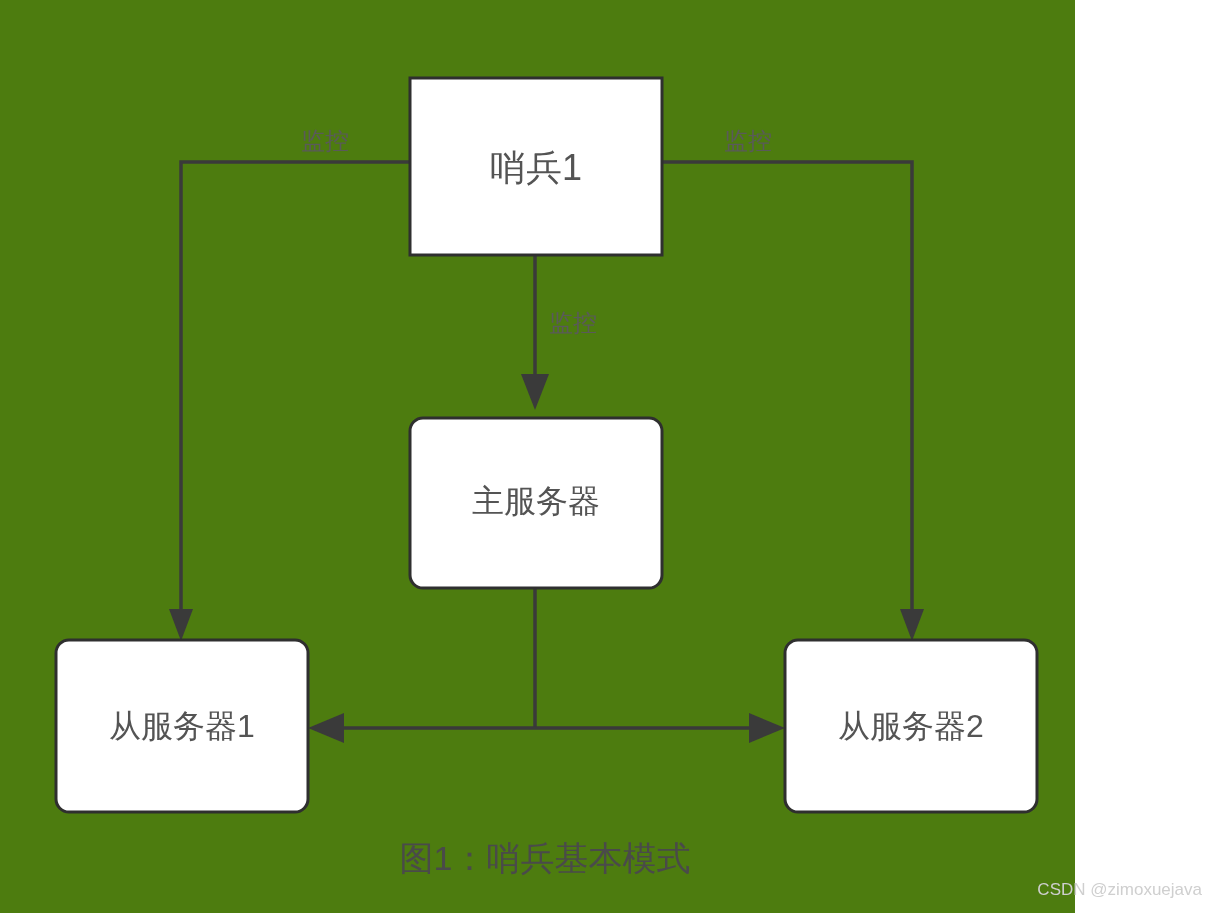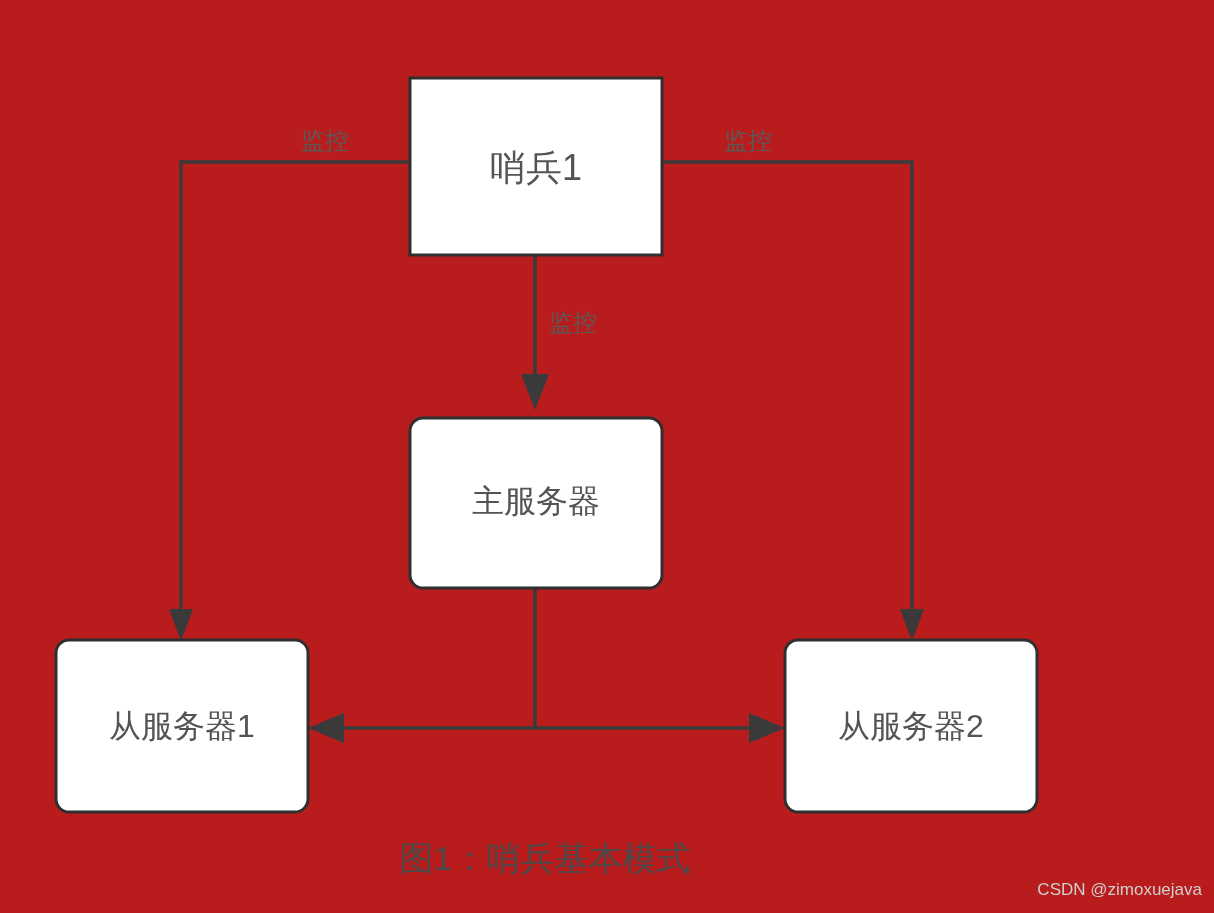--- a/index.html
+++ b/index.html
@@ -8,23 +8,23 @@
     background: #ffffff;
   }
   body {
     width: 1214px;
     height: 913px;
     font-family: "Liberation Sans", "DejaVu Sans", sans-serif;
     overflow: hidden;
   }
   #diagram-root {
     position: relative;
-    width: 1214px;
+    width: 1075px;
     height: 913px;
-    background: #b91c1c;
+    background: #4d7c0f;
   }
   svg.diagram-canvas {
     position: absolute;
     top: 0;
     left: 0;
     width: 1214px;
     height: 913px;
     display: block;
   }
   .node-rect {

